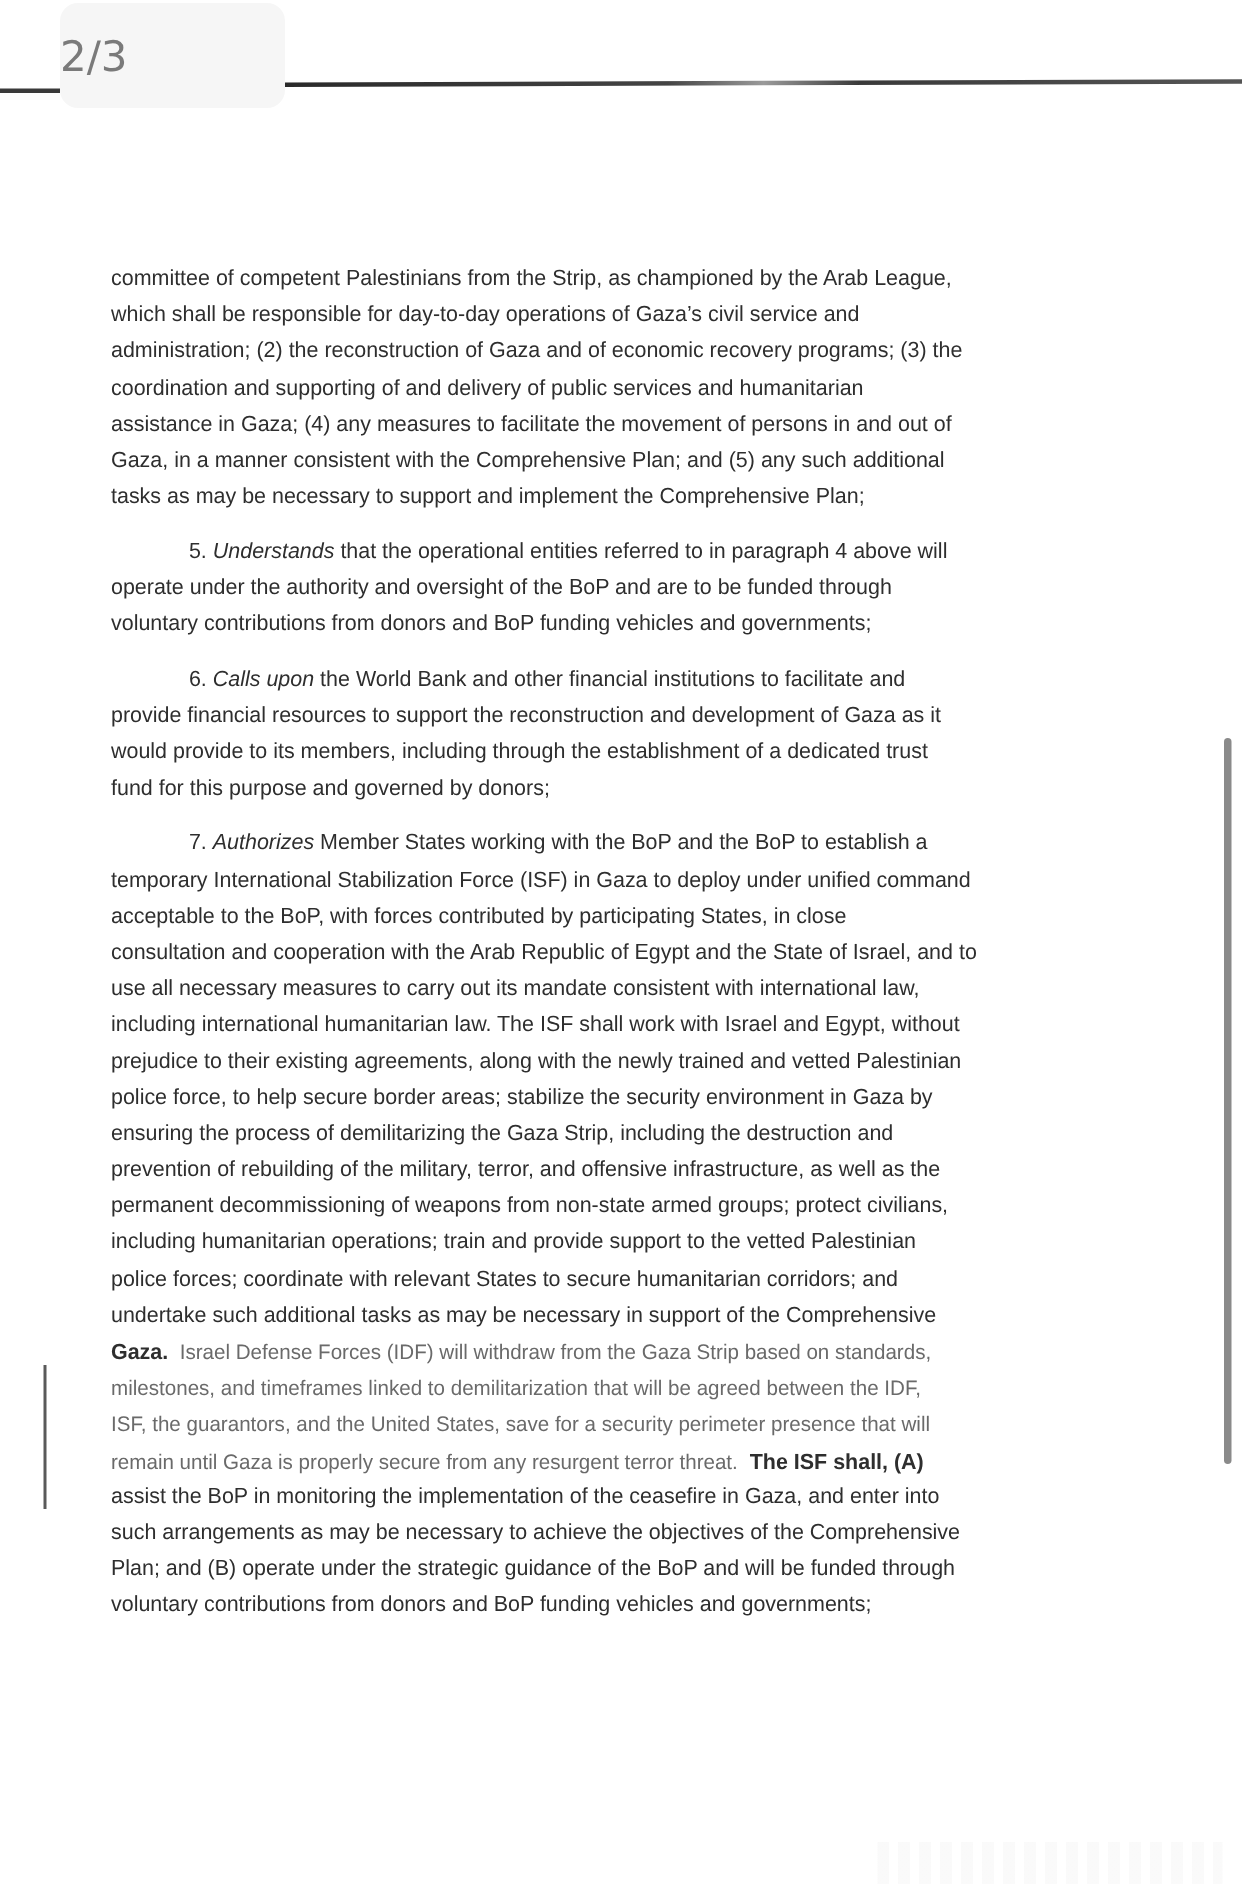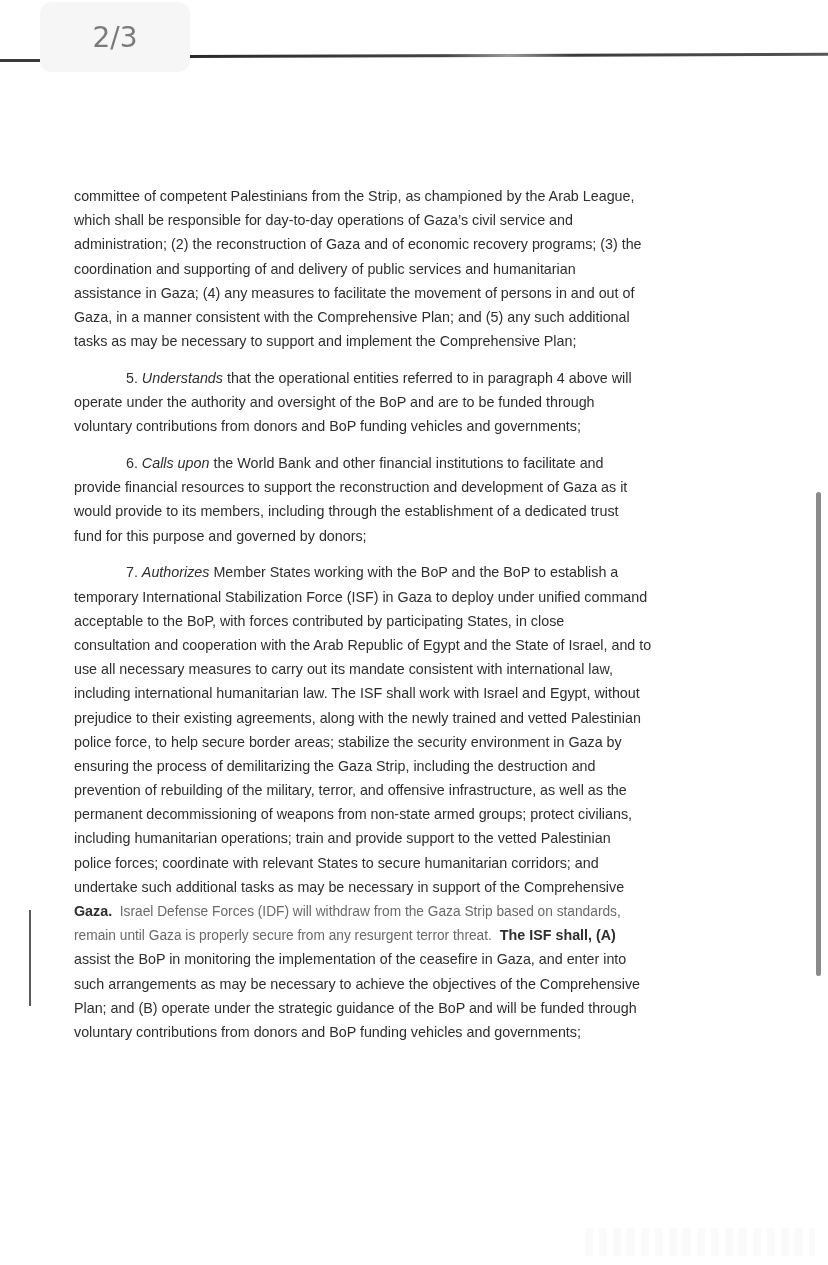--- a/index.html
+++ b/index.html
@@ -5,35 +5,35 @@
   html, body { margin: 0; padding: 0; }
   body {
     width: 828px; height: 1265px; position: relative; overflow: hidden;
     background: #ffffff;
     font-family: "Liberation Sans", sans-serif;
     color: #2b2b2b;
   }
   .page-pill {
     position: absolute; left: 40px; top: 2px; width: 150px; height: 70px;
     background: #f6f6f6; border-radius: 12px;
-    display: flex; align-items: center; justify-content: center;
+    display: flex; align-items: center; justify-content: flex-start;
     font-family: "DejaVu Sans", sans-serif; font-size: 28px; color: #7a7a7a;
     letter-spacing: 0px;
   }
   .rule-left {
     position: absolute; left: 0; top: 59px; width: 40px; height: 3px;
     background: #3a3a3a;
   }
   .rule-right {
     position: absolute; left: 190px; top: 55px; width: 638px; height: 3px;
     background: linear-gradient(to right, #2a2a2a 0%, #444 40%, #9a9a9a 50%, #3a3a3a 60%, #555 100%);
     transform: rotate(-0.2deg); transform-origin: left center;
   }
   .doc {
-    position: absolute; left: 74px; top: 184px; width: 690px;
+    position: absolute; left: 74px; top: 174px; width: 690px;
   }
   .line {
     height: 24.2px; line-height: 24.2px;
     font-size: 14.6px; white-space: nowrap;
     transform-origin: left center;
     color: #2e2e2e;
   }
   .line.indent { padding-left: 53px; }
   .para-gap { height: 12.6px; }
   em { font-style: italic; }
@@ -118,20 +118,24 @@
         <div class="line" style="transform: scaleX(0.98);"><span>ensuring the process of demilitarizing the Gaza Strip, including the destruction and</span></div>
         <div class="line" style="transform: scaleX(0.98);"><span>prevention of rebuilding of the military, terror, and offensive infrastructure, as well as the</span></div>
         <div class="line" style="transform: scaleX(0.98);"><span>permanent decommissioning of weapons from non-state armed groups; protect civilians,</span></div>
         <div class="line" style="transform: scaleX(0.98);"><span>including humanitarian operations; train and provide support to the vetted Palestinian</span></div>
         <div class="line" style="transform: scaleX(0.98);"><span>police forces; coordinate with relevant States to secure humanitarian corridors; and</span></div>
         <div class="line" style="transform: scaleX(0.98);"><span>undertake such additional tasks as may be necessary in support of the Comprehensive</span></div>
       </div>
     <div class="line" style="transform: scaleX(0.98);">
       <span style="font-weight:bold;white-space:pre;">Gaza.</span><span class="grey" style="white-space:pre;">  Israel Defense Forces (IDF) will withdraw from the Gaza Strip based on standards,</span>
     </div>
+    <div id="p7ins">
+        <div class="line" style="transform: scaleX(0.98);"><span class="grey">milestones, and timeframes linked to demilitarization that will be agreed between the IDF,</span></div>
+        <div class="line" style="transform: scaleX(0.98);"><span class="grey">ISF, the guarantors, and the United States, save for a security perimeter presence that will</span></div>
+      </div>
     <div class="line" style="transform: scaleX(0.98);">
       <span class="grey">remain until Gaza is properly secure from any resurgent terror threat.</span><span style="font-weight:bold;white-space:pre;">  The ISF shall, (A)</span>
     </div>
     <div id="p7tail">
         <div class="line" style="transform: scaleX(0.98);"><span>assist the BoP in monitoring the implementation of the ceasefire in Gaza, and enter into</span></div>
         <div class="line" style="transform: scaleX(0.98);"><span>such arrangements as may be necessary to achieve the objectives of the Comprehensive</span></div>
         <div class="line" style="transform: scaleX(0.98);"><span>Plan; and (B) operate under the strategic guidance of the BoP and will be funded through</span></div>
         <div class="line" style="transform: scaleX(0.98);"><span>voluntary contributions from donors and BoP funding vehicles and governments;</span></div>
       </div>
   </div>

